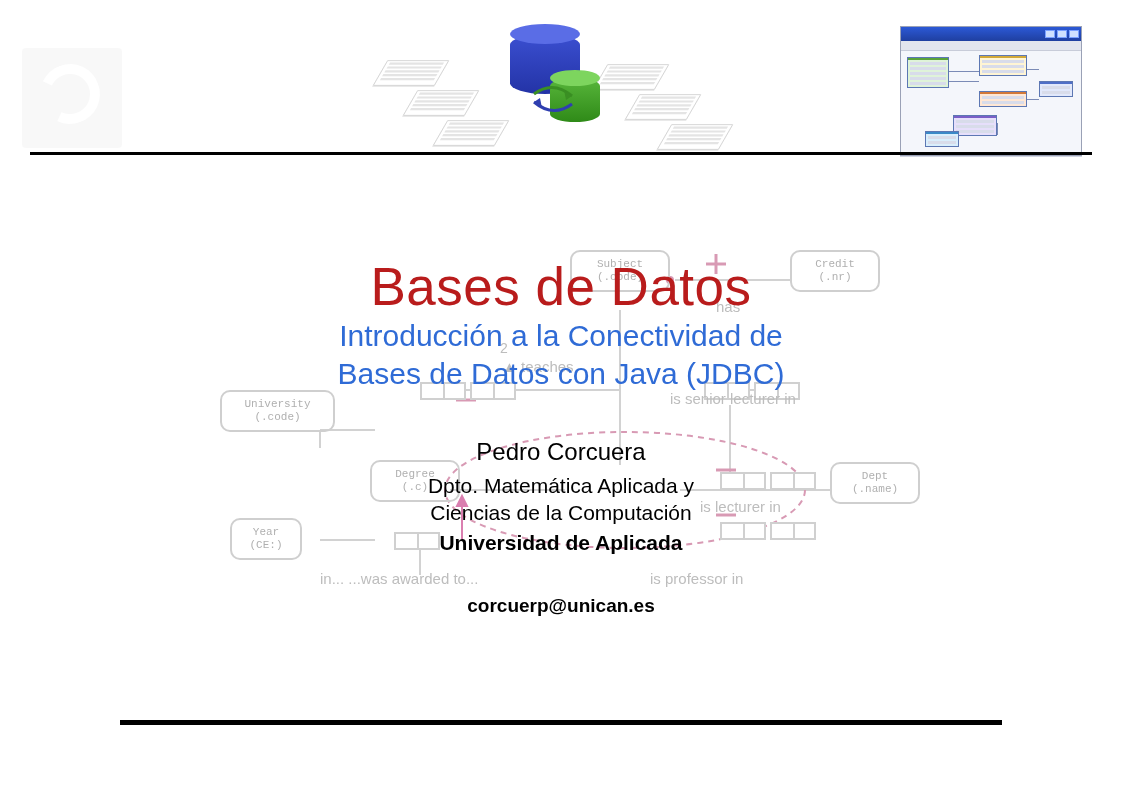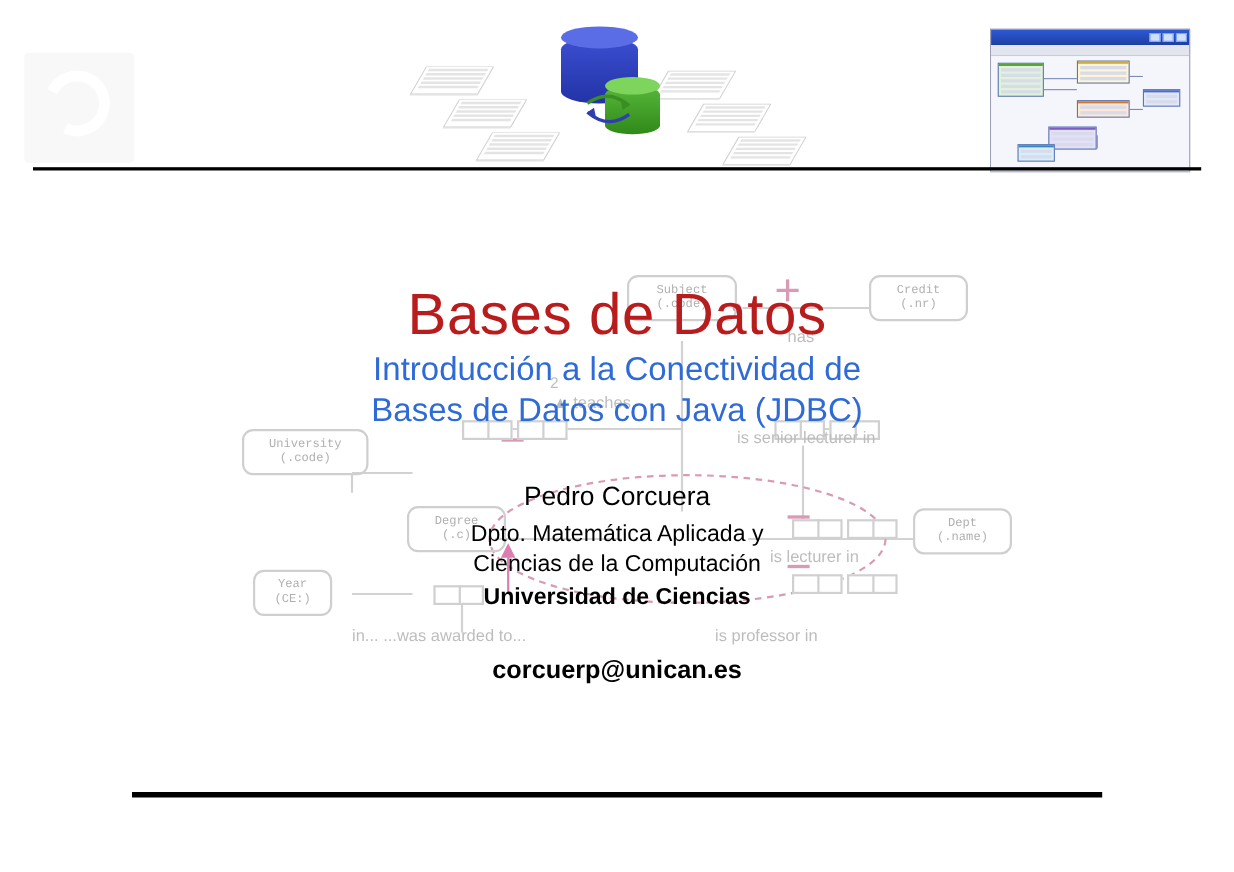--- a/index.html
+++ b/index.html
@@ -188,21 +188,21 @@
     font-size: 21px;
     line-height: 1.3;
   }
   .univ {
     margin-top: 4px;
     font-size: 21px;
     font-weight: 700;
   }
   .email {
     margin-top: 40px;
-    font-size: 23px;
+    font-size: 19px;
     font-weight: 700;
   }
 
   .footer-rule {
     position: absolute;
     left: 120px; right: 120px; top: 720px;
     height: 5px; background: #000;
   }
 </style>
 </head>
@@ -400,18 +400,18 @@
   <div class="title-sub">
     <span>Introducción a la Conectividad de</span><br>
     <span>Bases de Datos con Java (JDBC)</span>
   </div>
   <div class="author-block">
     <div>Pedro Corcuera</div>
     <div class="dept">
       <span>Dpto. Matemática Aplicada y</span><br>
       <span>Ciencias de la Computación</span>
     </div>
-    <div class="univ">Universidad de Ciencias</div>
+    <div class="univ">Universidad de Aplicada</div>
     <div class="email">corcuerp@unican.es</div>
   </div>
 </section>
 
 <div class="footer-rule"></div>
 
 </body></html>

